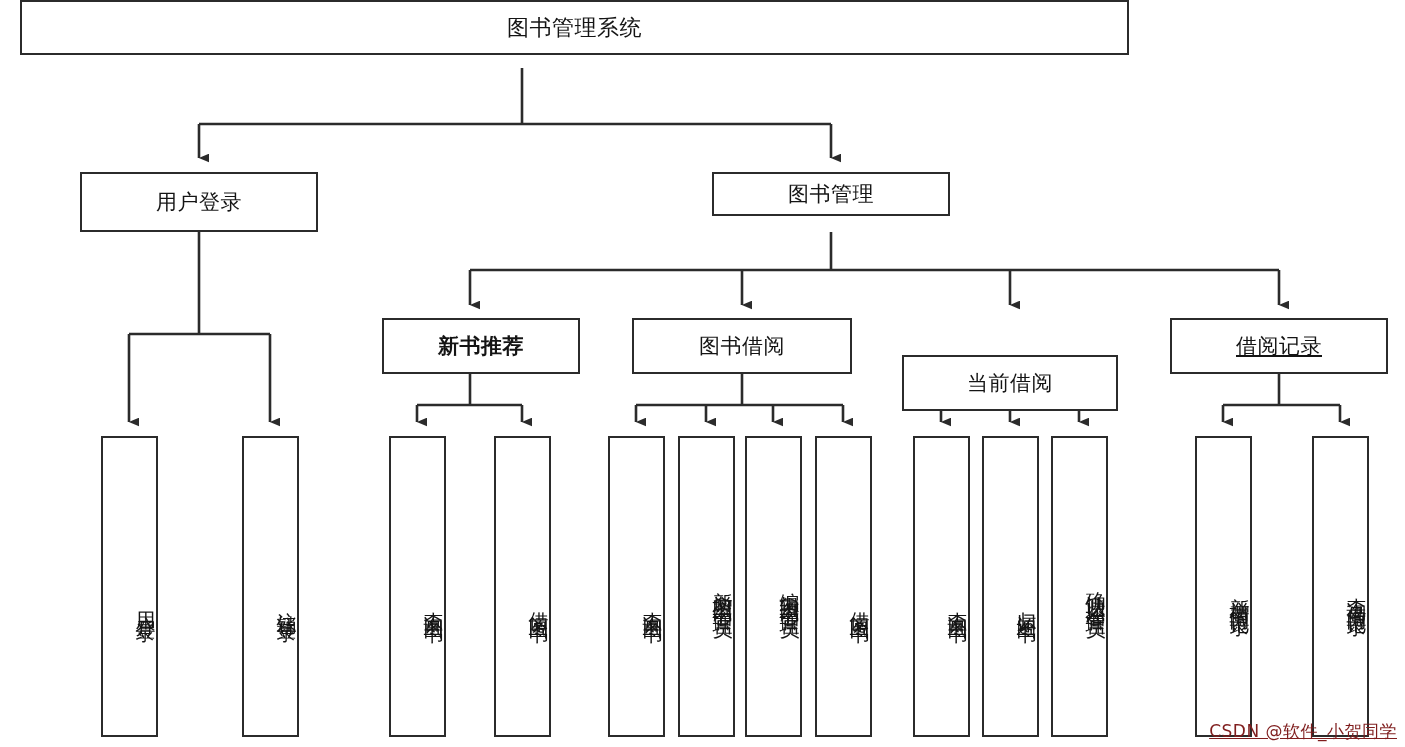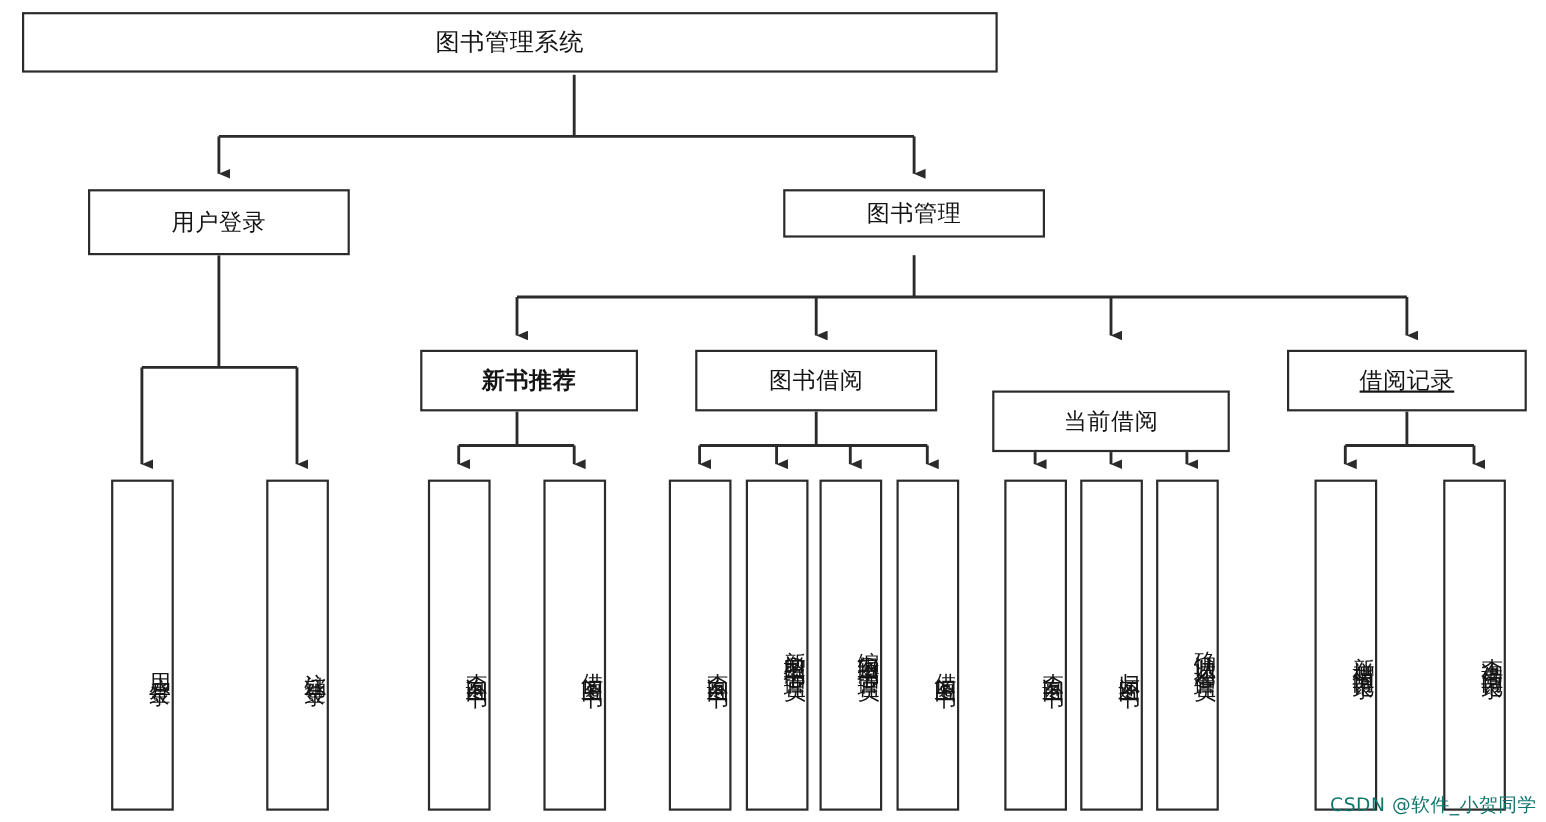--- a/index.html
+++ b/index.html
@@ -58,24 +58,25 @@
     line-height: 1.05;
   }
   .node.leaf.tall-pad {
     padding-top: 14px;
   }
   .watermark {
     position: absolute;
     right: 8px;
     bottom: 4px;
     font-size: 17px;
-    color: #0f766e;
+    color: #7f1d1d;
     letter-spacing: 0.5px;
     white-space: nowrap;
     font-family: "DejaVu Sans", "Liberation Sans", sans-serif;
+    text-decoration: underline;
   }
 </style>
 </head>
 <body>
 
 <div id="diagram-root">
 
   <svg class="connectors" viewBox="0 0 1405 747" width="1405" height="747">
     <defs>
       <marker id="arrowhead" markerWidth="9" markerHeight="11" refX="4.5" refY="10.4" orient="auto-start-reverse" markerUnits="userSpaceOnUse">
@@ -124,21 +125,21 @@
       <path d="M 1010 405 L 1010 422" marker-end="url(#arrowhead)"></path>
       <path d="M 1079 405 L 1079 422" marker-end="url(#arrowhead)"></path>
 
       <path d="M 1279 374 L 1279 405"></path>
       <path d="M 1223 405 L 1340 405"></path>
       <path d="M 1223 405 L 1223 422" marker-end="url(#arrowhead)"></path>
       <path d="M 1340 405 L 1340 422" marker-end="url(#arrowhead)"></path>
     </g>
   </svg>
 
-  <div class="node root" style="left:20px; top:11px; width:887px; height:55px;">图书管理系统</div>
+  <div class="node root" style="left:20px; top:0; width:1109px; height:55px;">图书管理系统</div>
 
   <div class="node" style="left:80px; top:172px; width:238px; height:60px;">用户登录</div>
   <div class="node" style="left:712px; top:172px; width:238px; height:44px;">图书管理</div>
 
   <div class="node" style="left:382px; top:318px; width:198px; height:56px;font-weight:bold;">新书推荐</div>
   <div class="node" style="left:632px; top:318px; width:220px; height:56px;">图书借阅</div>
   <div class="node" style="left:902px; top:318px; width:216px; height:56px;margin-top:37px;">当前借阅</div>
   <div class="node" style="left:1170px; top:318px; width:218px; height:56px;text-decoration:underline;">借阅记录</div>
 
   <div class="node leaf" style="left:101px; top:436px; width:57px; height:301px;">用户登录</div>

